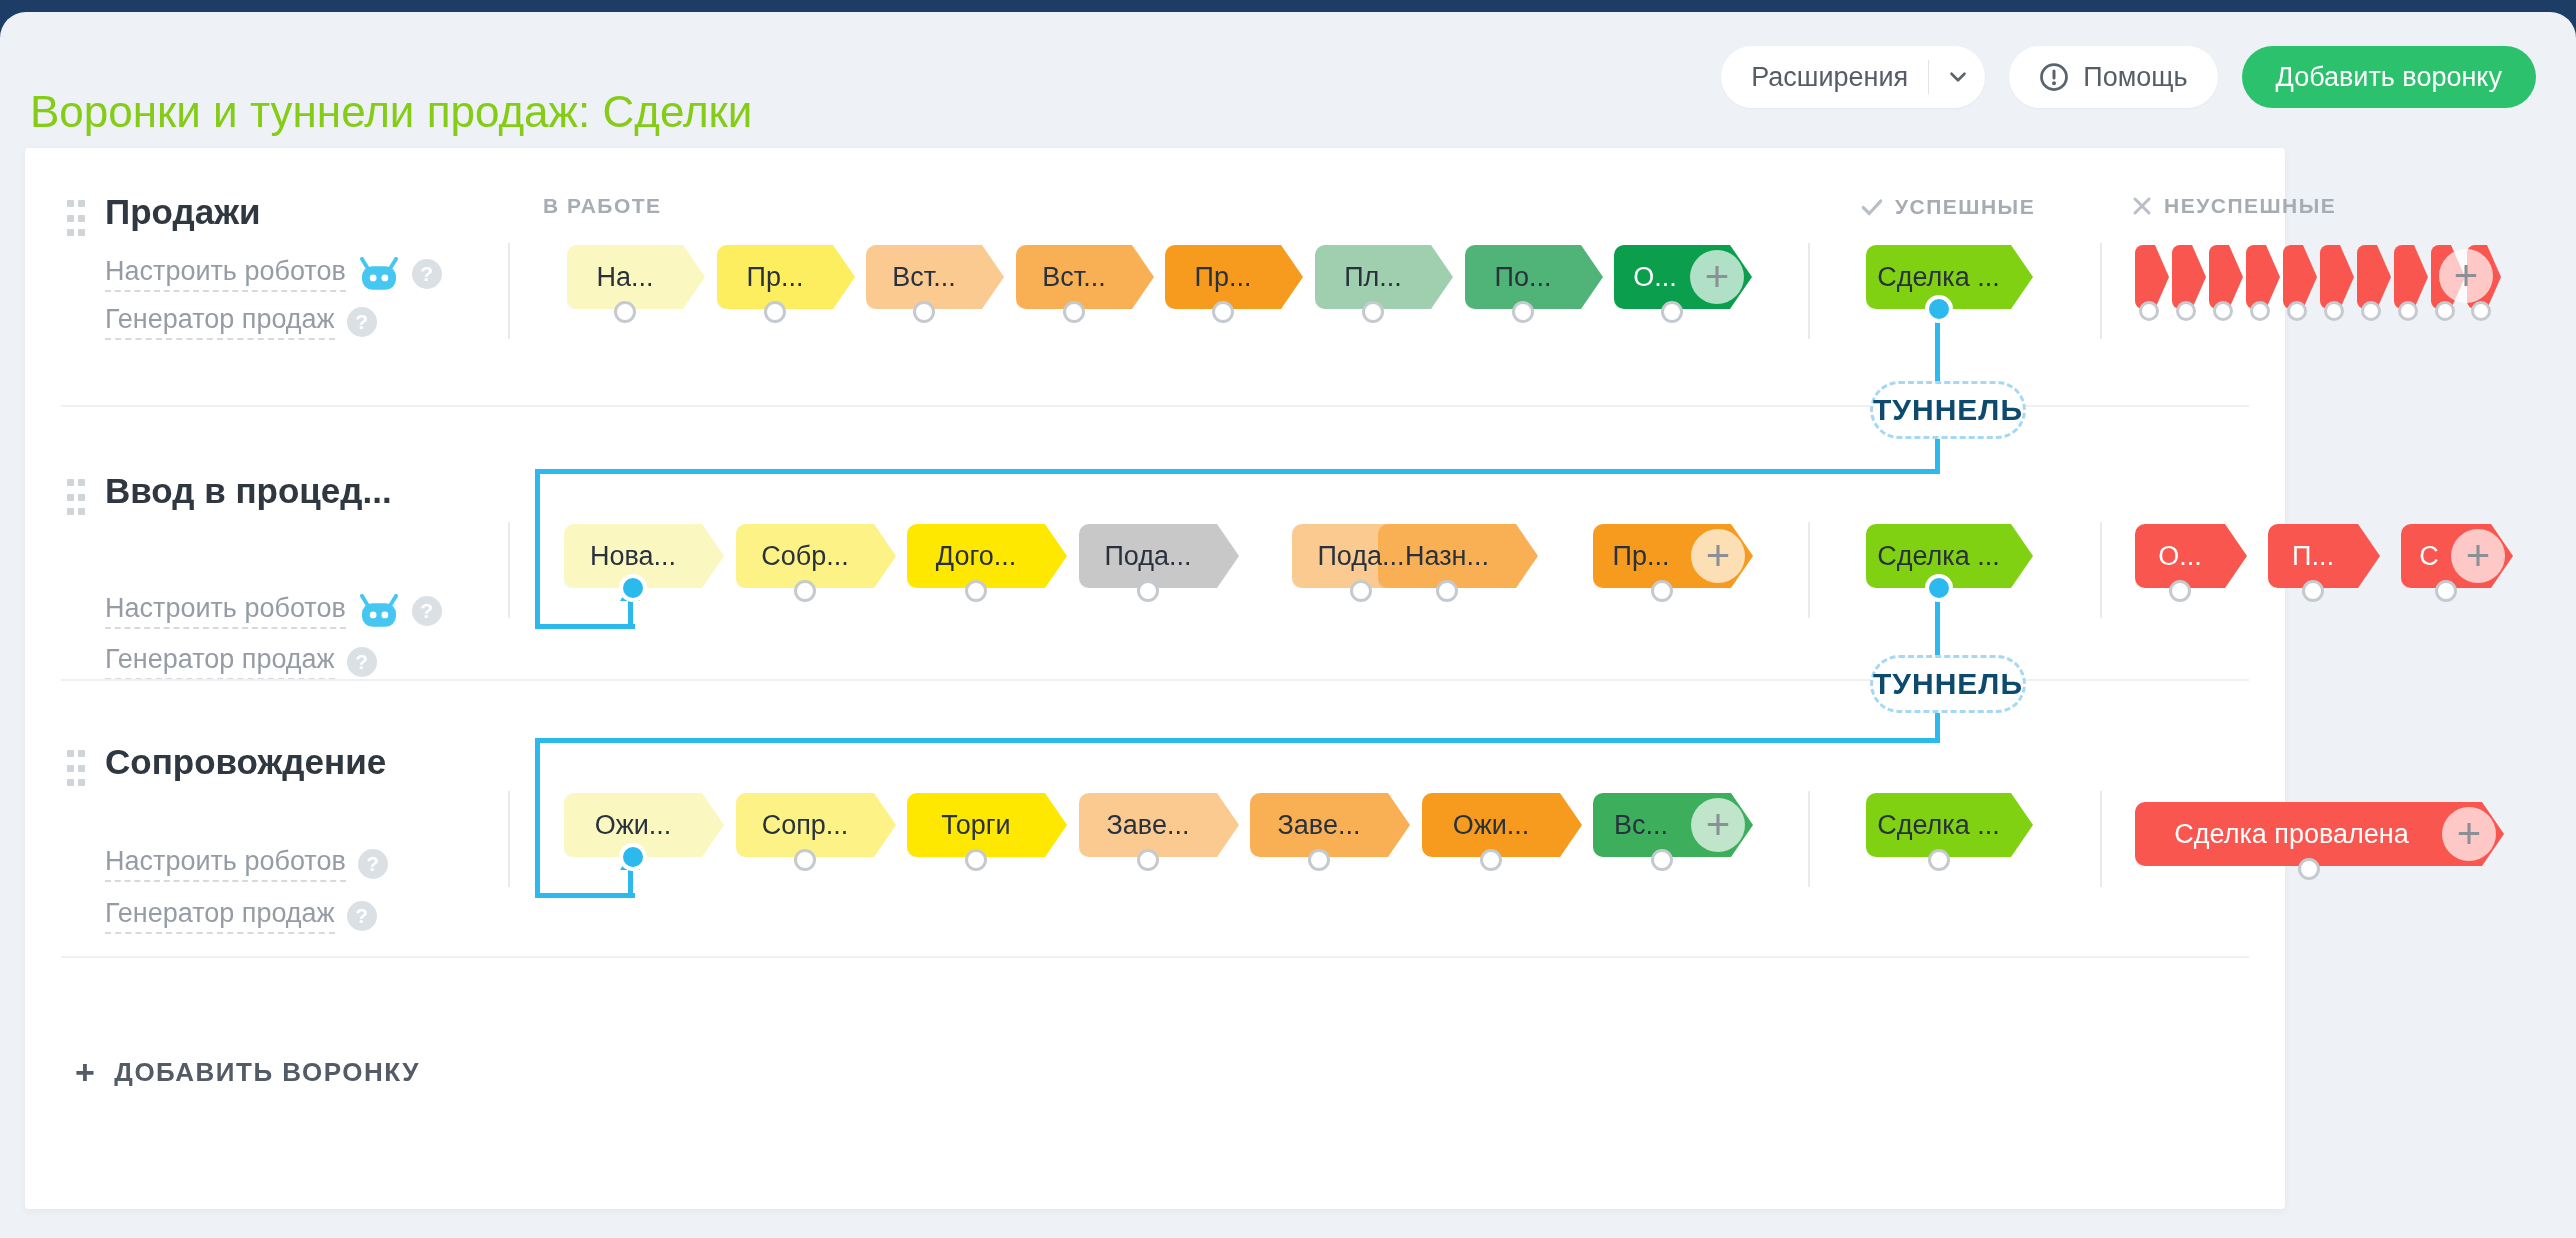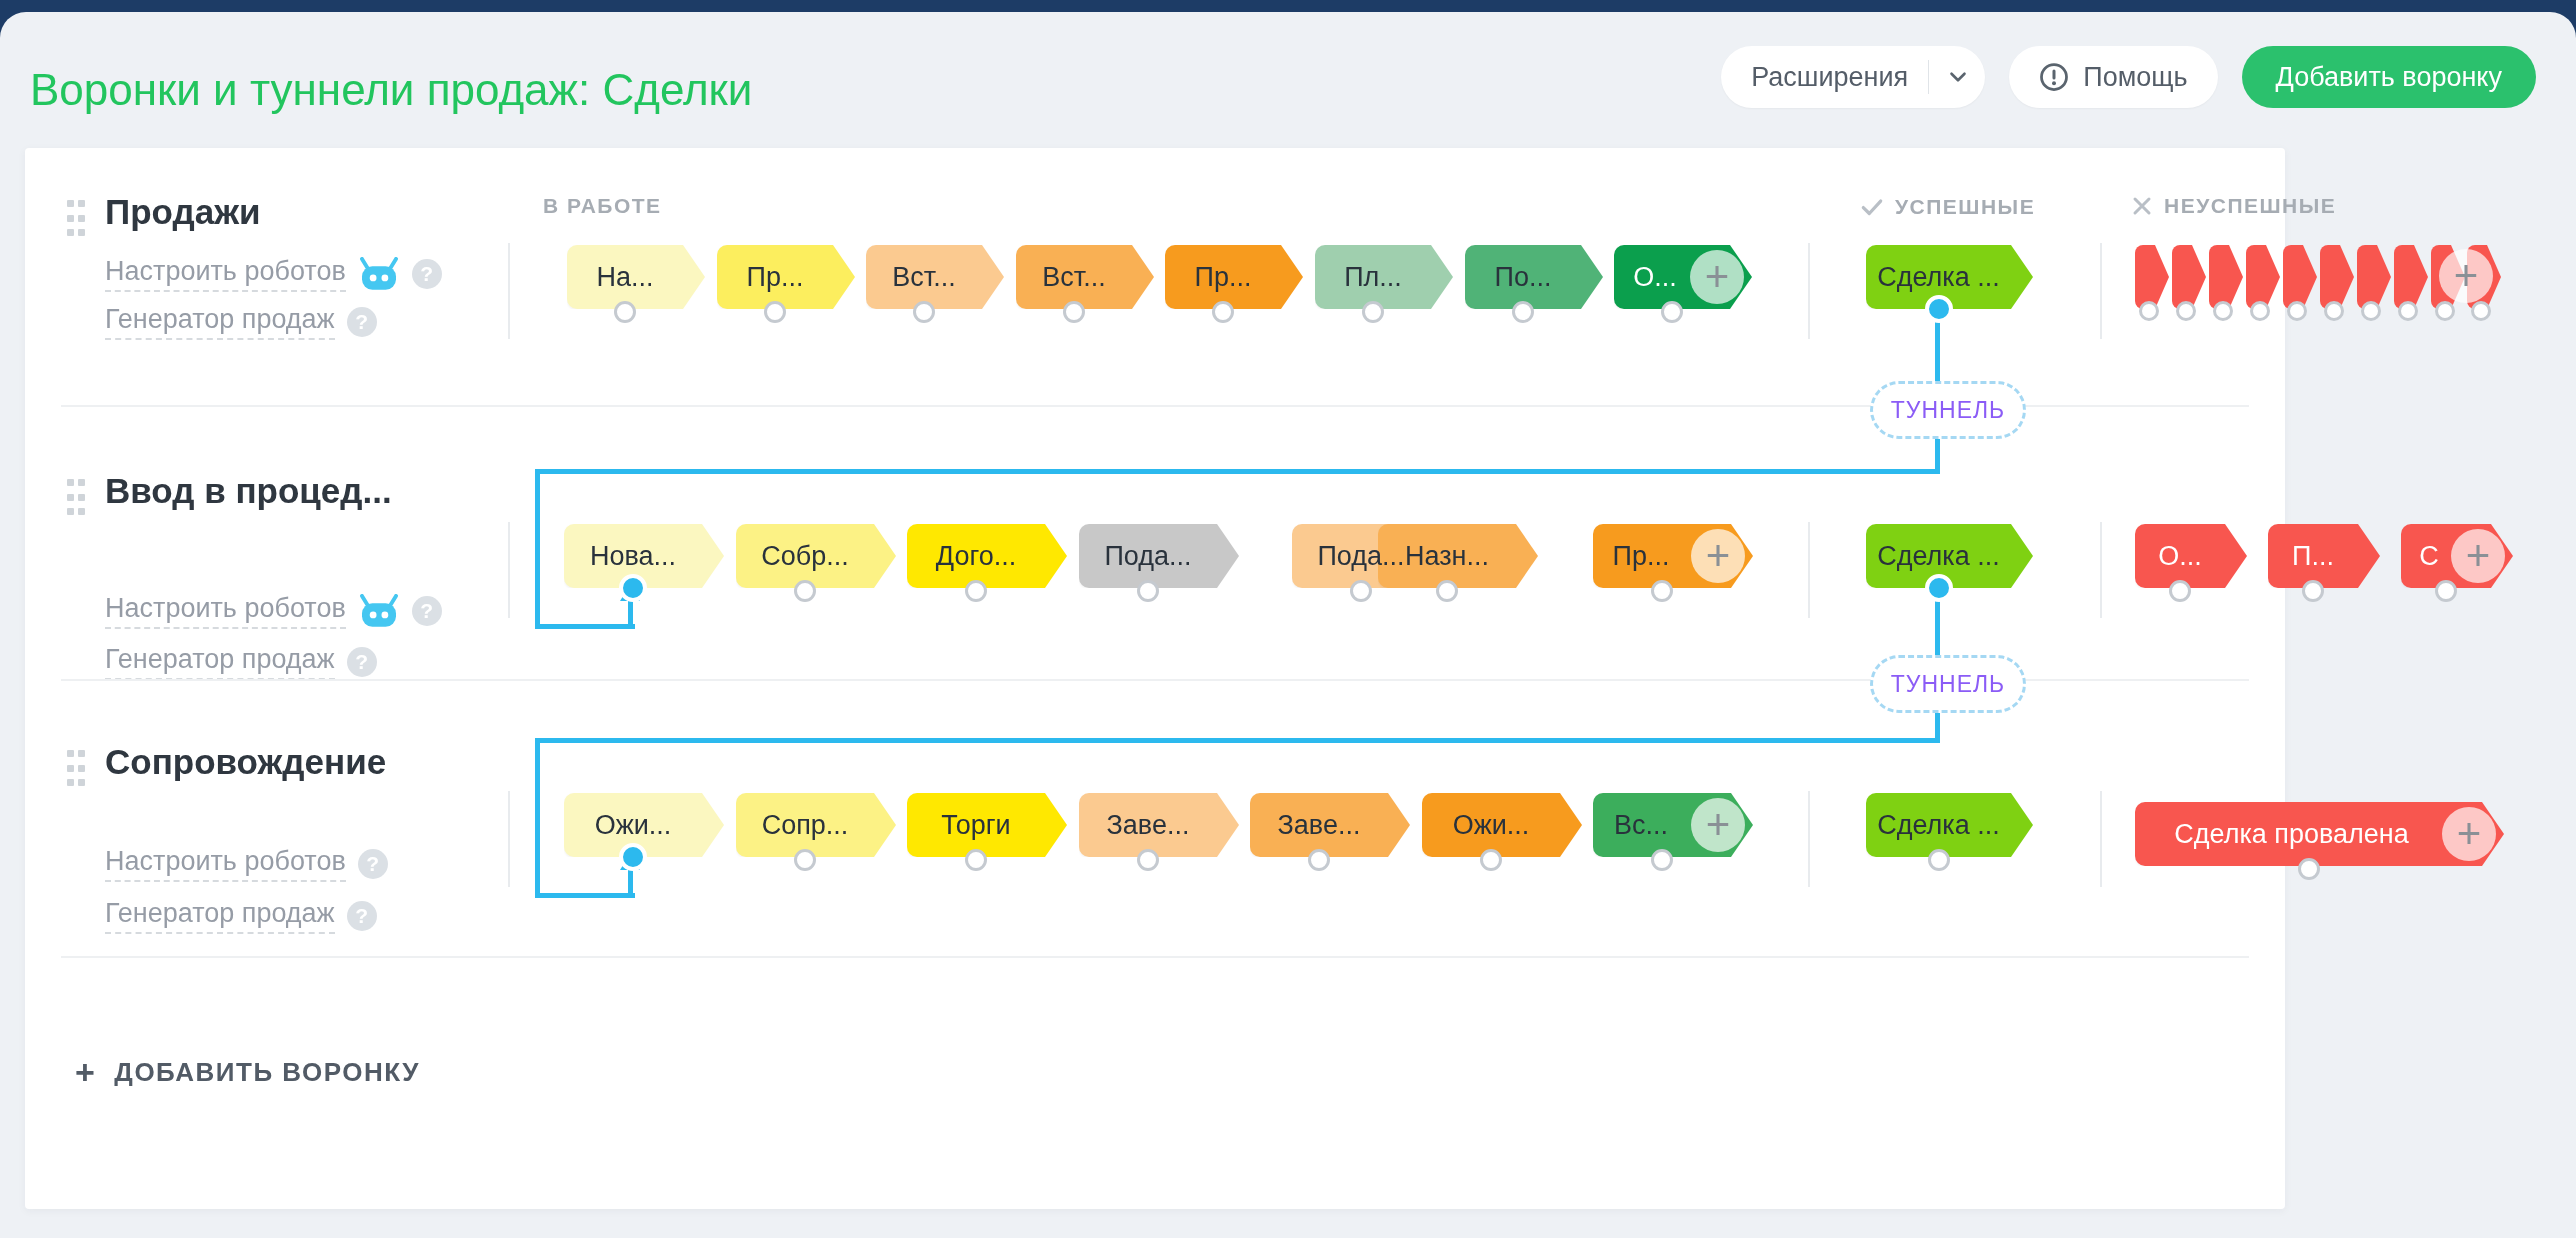--- a/index.html
+++ b/index.html
@@ -2,21 +2,21 @@
 <html><head>
 <meta charset="utf-8">
 <style>
   html,body{margin:0;padding:0;}
   body{
     width:2576px;height:1238px;overflow:hidden;position:relative;
     font-family:"Liberation Sans","DejaVu Sans",sans-serif;
     background:var(--topbar,#1d3c66);
   }
   .sheet{position:absolute;top:12px;left:0;right:0;bottom:0;background:var(--page-bg,#eef1f5);border-radius:26px 26px 0 0;}
-  .page-title{position:absolute;left:30px;top:36px;font-size:44px;font-weight:500;color:#22c55e;}
+  .page-title{position:absolute;left:30px;top:58px;font-size:44px;font-weight:500;color:#84cc16;}
   .hbtns{position:absolute;top:46px;right:40px;display:flex;gap:24px;align-items:center;}
   .hbtn{height:62px;display:flex;align-items:center;background:#fff;border-radius:32px;font-size:27px;color:#545d68;box-shadow:0 1px 2px rgba(0,0,0,.04);cursor:pointer;}
   .hbtn.ext{padding:0 14px 0 30px;}
   .hbtn .vdiv{width:1px;height:34px;background:#e0e4e8;margin:0 16px 0 20px;}
   .hbtn.help{padding:0 30px;gap:14px;}
   .hbtn.green{background:var(--btn-green,#2bc16d);color:#fff;padding:0 34px;box-shadow:none;}
   .card{position:absolute;left:25px;top:148px;width:2260px;height:1061px;background:#fff;border-radius:4px;box-shadow:0 2px 8px rgba(31,42,64,.05);}
   .row-sep{position:absolute;left:36px;right:36px;height:2px;background:#eef0f2;z-index:1;}
   .col-sep{position:absolute;width:2px;background:#e8ebee;z-index:1;}
   .handle{position:absolute;width:22px;height:36px;display:flex;flex-wrap:wrap;gap:4px;align-content:space-between;cursor:grab;}
@@ -38,21 +38,21 @@
     left:calc((100% - 22px)/2 - 14px);top:50px;}
   .add-btn{position:absolute;right:8px;top:5px;width:54px;height:54px;border-radius:50%;background:rgba(255,255,255,.68);
     color:#8a9096;font-size:42px;font-weight:400;display:flex;align-items:center;justify-content:center;z-index:3;cursor:pointer;}
   .mini{position:absolute;width:34px;height:64px;background:var(--fail-red,#f8564f);
     clip-path:polygon(0 0,calc(100% - 14px) 0,100% 50%,calc(100% - 14px) 100%,0 100%);border-radius:8px 0 0 8px;cursor:pointer;}
   .mini-conn{position:absolute;width:14px;height:14px;border:3px solid #c5cad0;border-radius:50%;background:#fff;z-index:4;}
   .tline{position:absolute;background:var(--accent-blue,#2cb9ee);z-index:2;}
   .arrow-up{position:absolute;width:0;height:0;border-left:10px solid transparent;border-right:10px solid transparent;
     border-bottom:16px solid var(--accent-blue,#2cb9ee);z-index:2;}
   .badge{position:absolute;width:150px;height:52px;background:#fff;border:3px dashed #a5d8f3;border-radius:30px;
-    display:flex;align-items:center;justify-content:center;font-size:23px;font-weight:400;color:#8b5cf6;letter-spacing:1px;z-index:5;cursor:pointer;}
+    display:flex;align-items:center;justify-content:center;font-size:30px;font-weight:700;color:#0c4a6e;letter-spacing:1px;z-index:5;cursor:pointer;}
   .footer-add{position:absolute;left:50px;top:907px;display:flex;align-items:center;gap:18px;
     font-size:26px;font-weight:700;letter-spacing:1.5px;color:#525b66;cursor:pointer;}
   .footer-add .plus{font-size:34px;font-weight:700;line-height:1;}
   .icon{display:inline-flex;align-items:center;justify-content:center;}
 </style>
 </head>
 <body style="--topbar: #1d3c66; --page-bg: #eef1f5; --accent-blue: #2cb9ee; --fail-red: #f8564f; --btn-green: #2bc16d;">
 
 <div class="sheet"></div>
 

